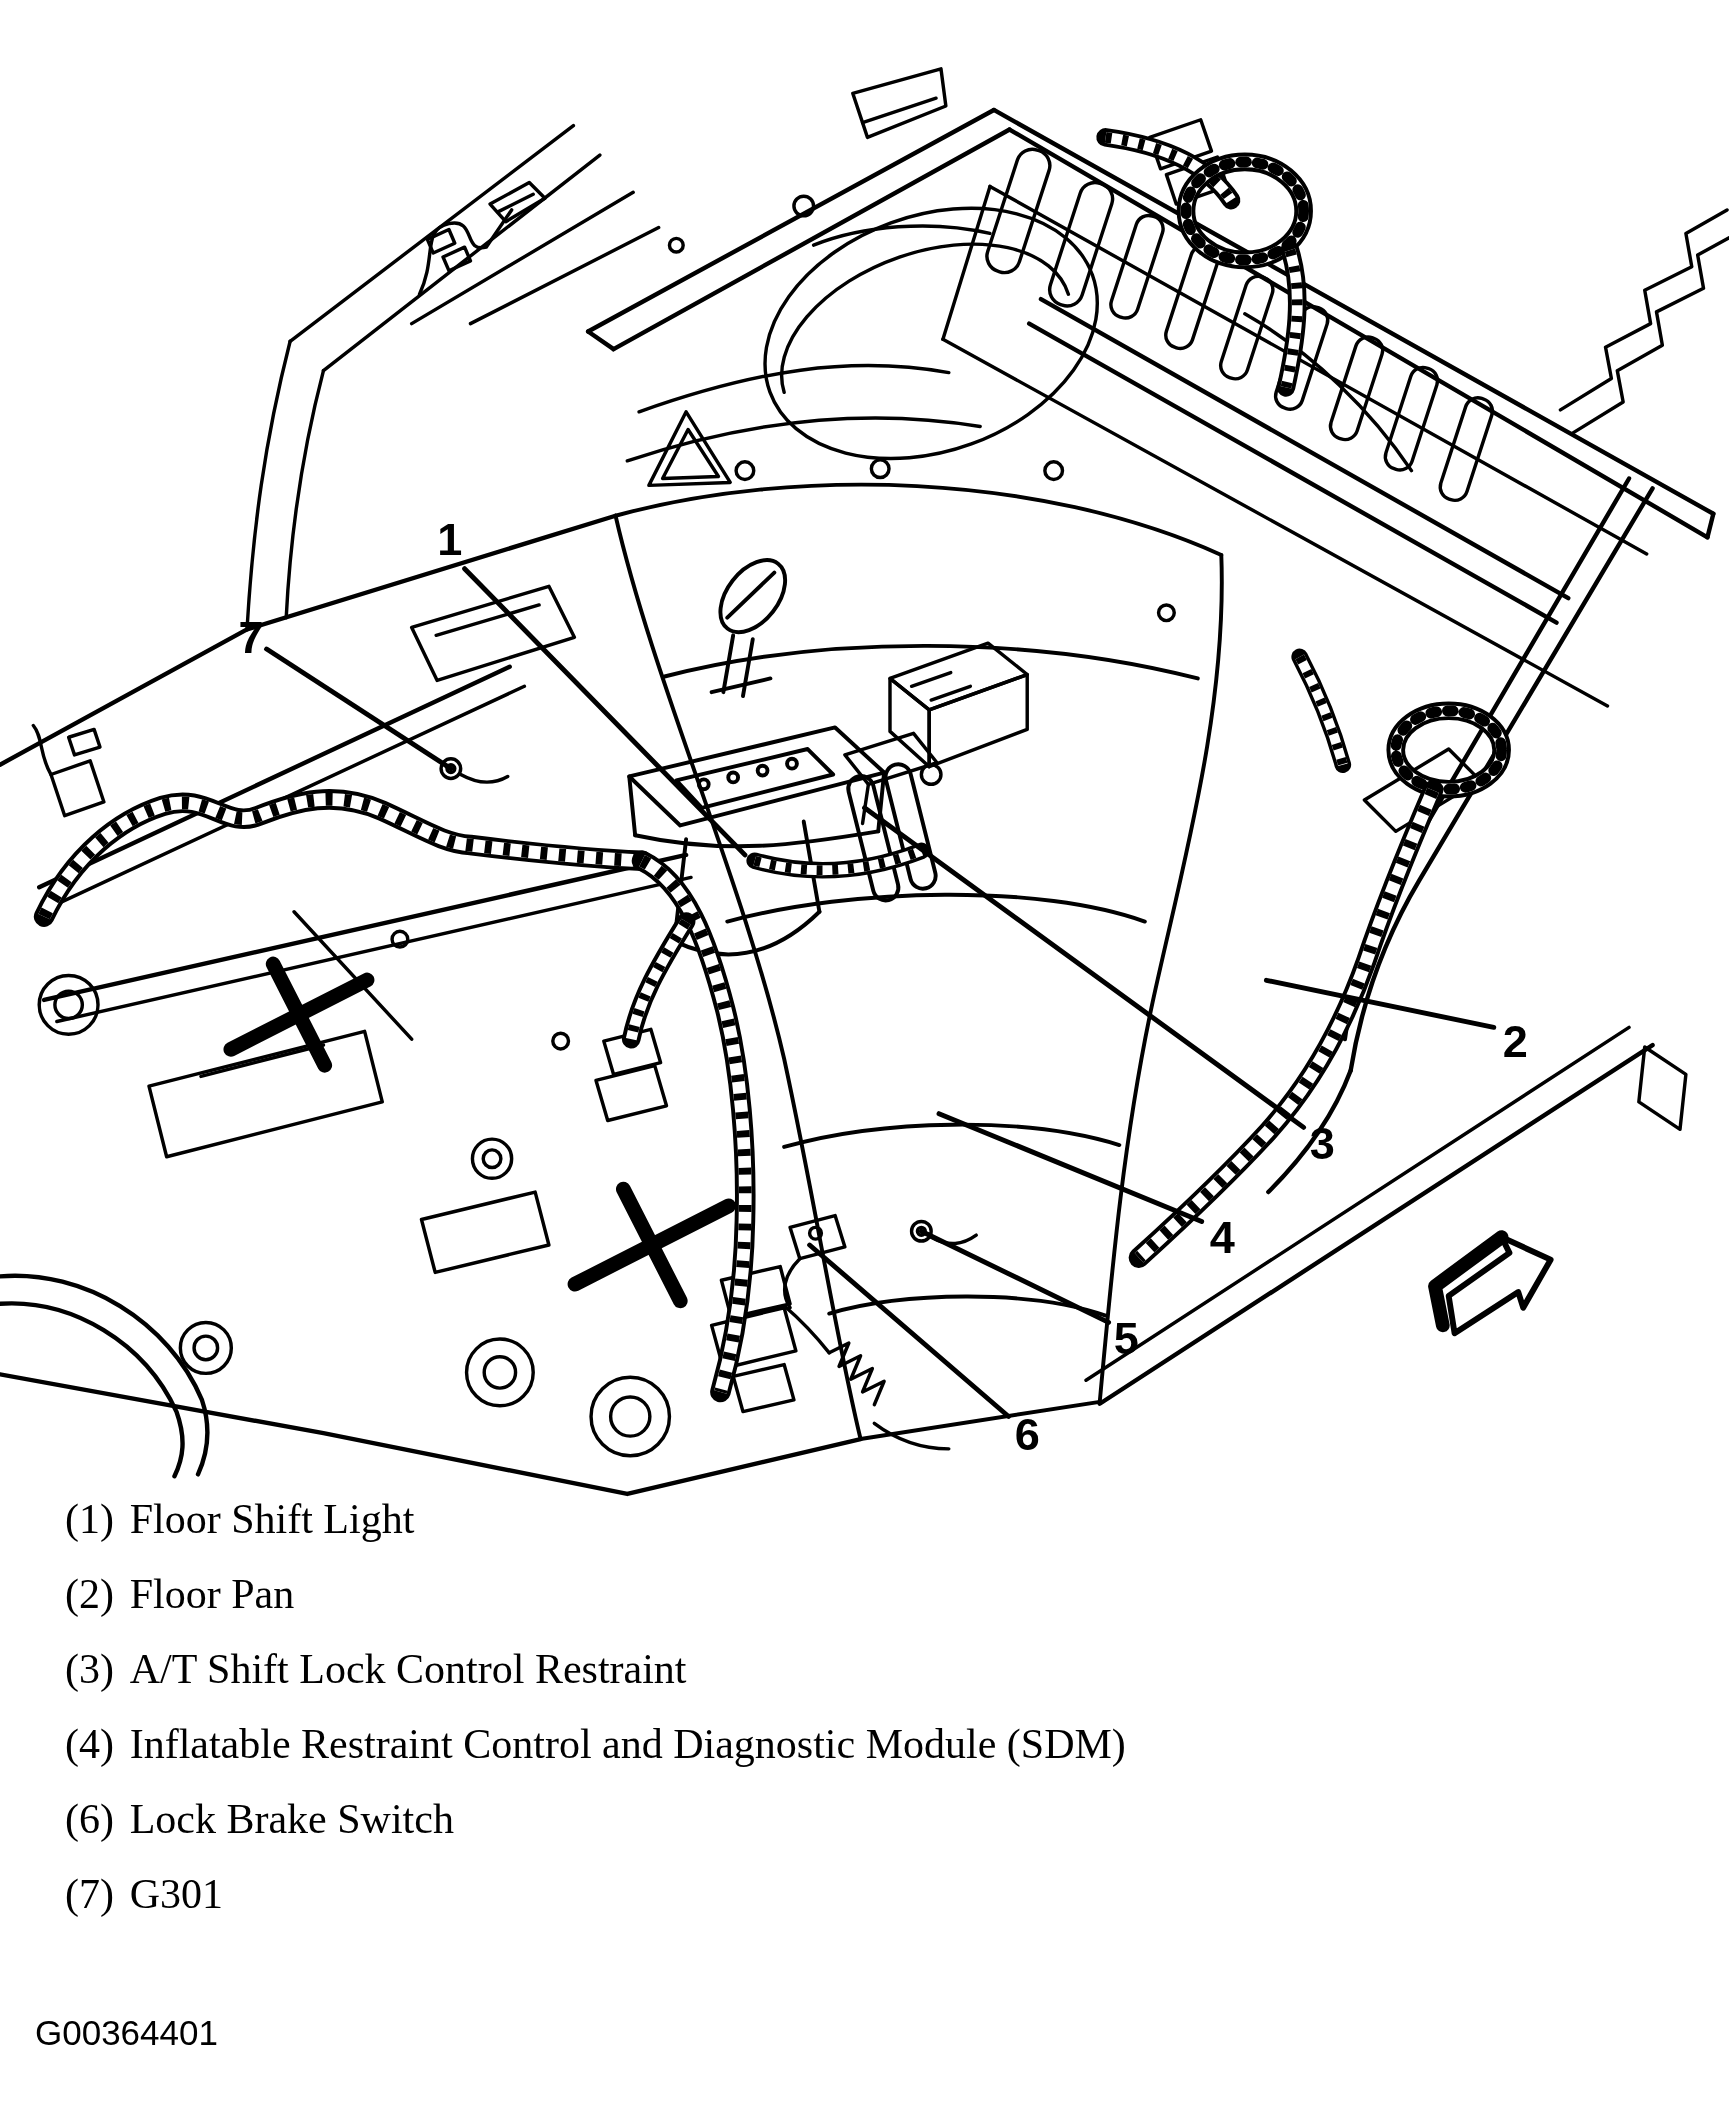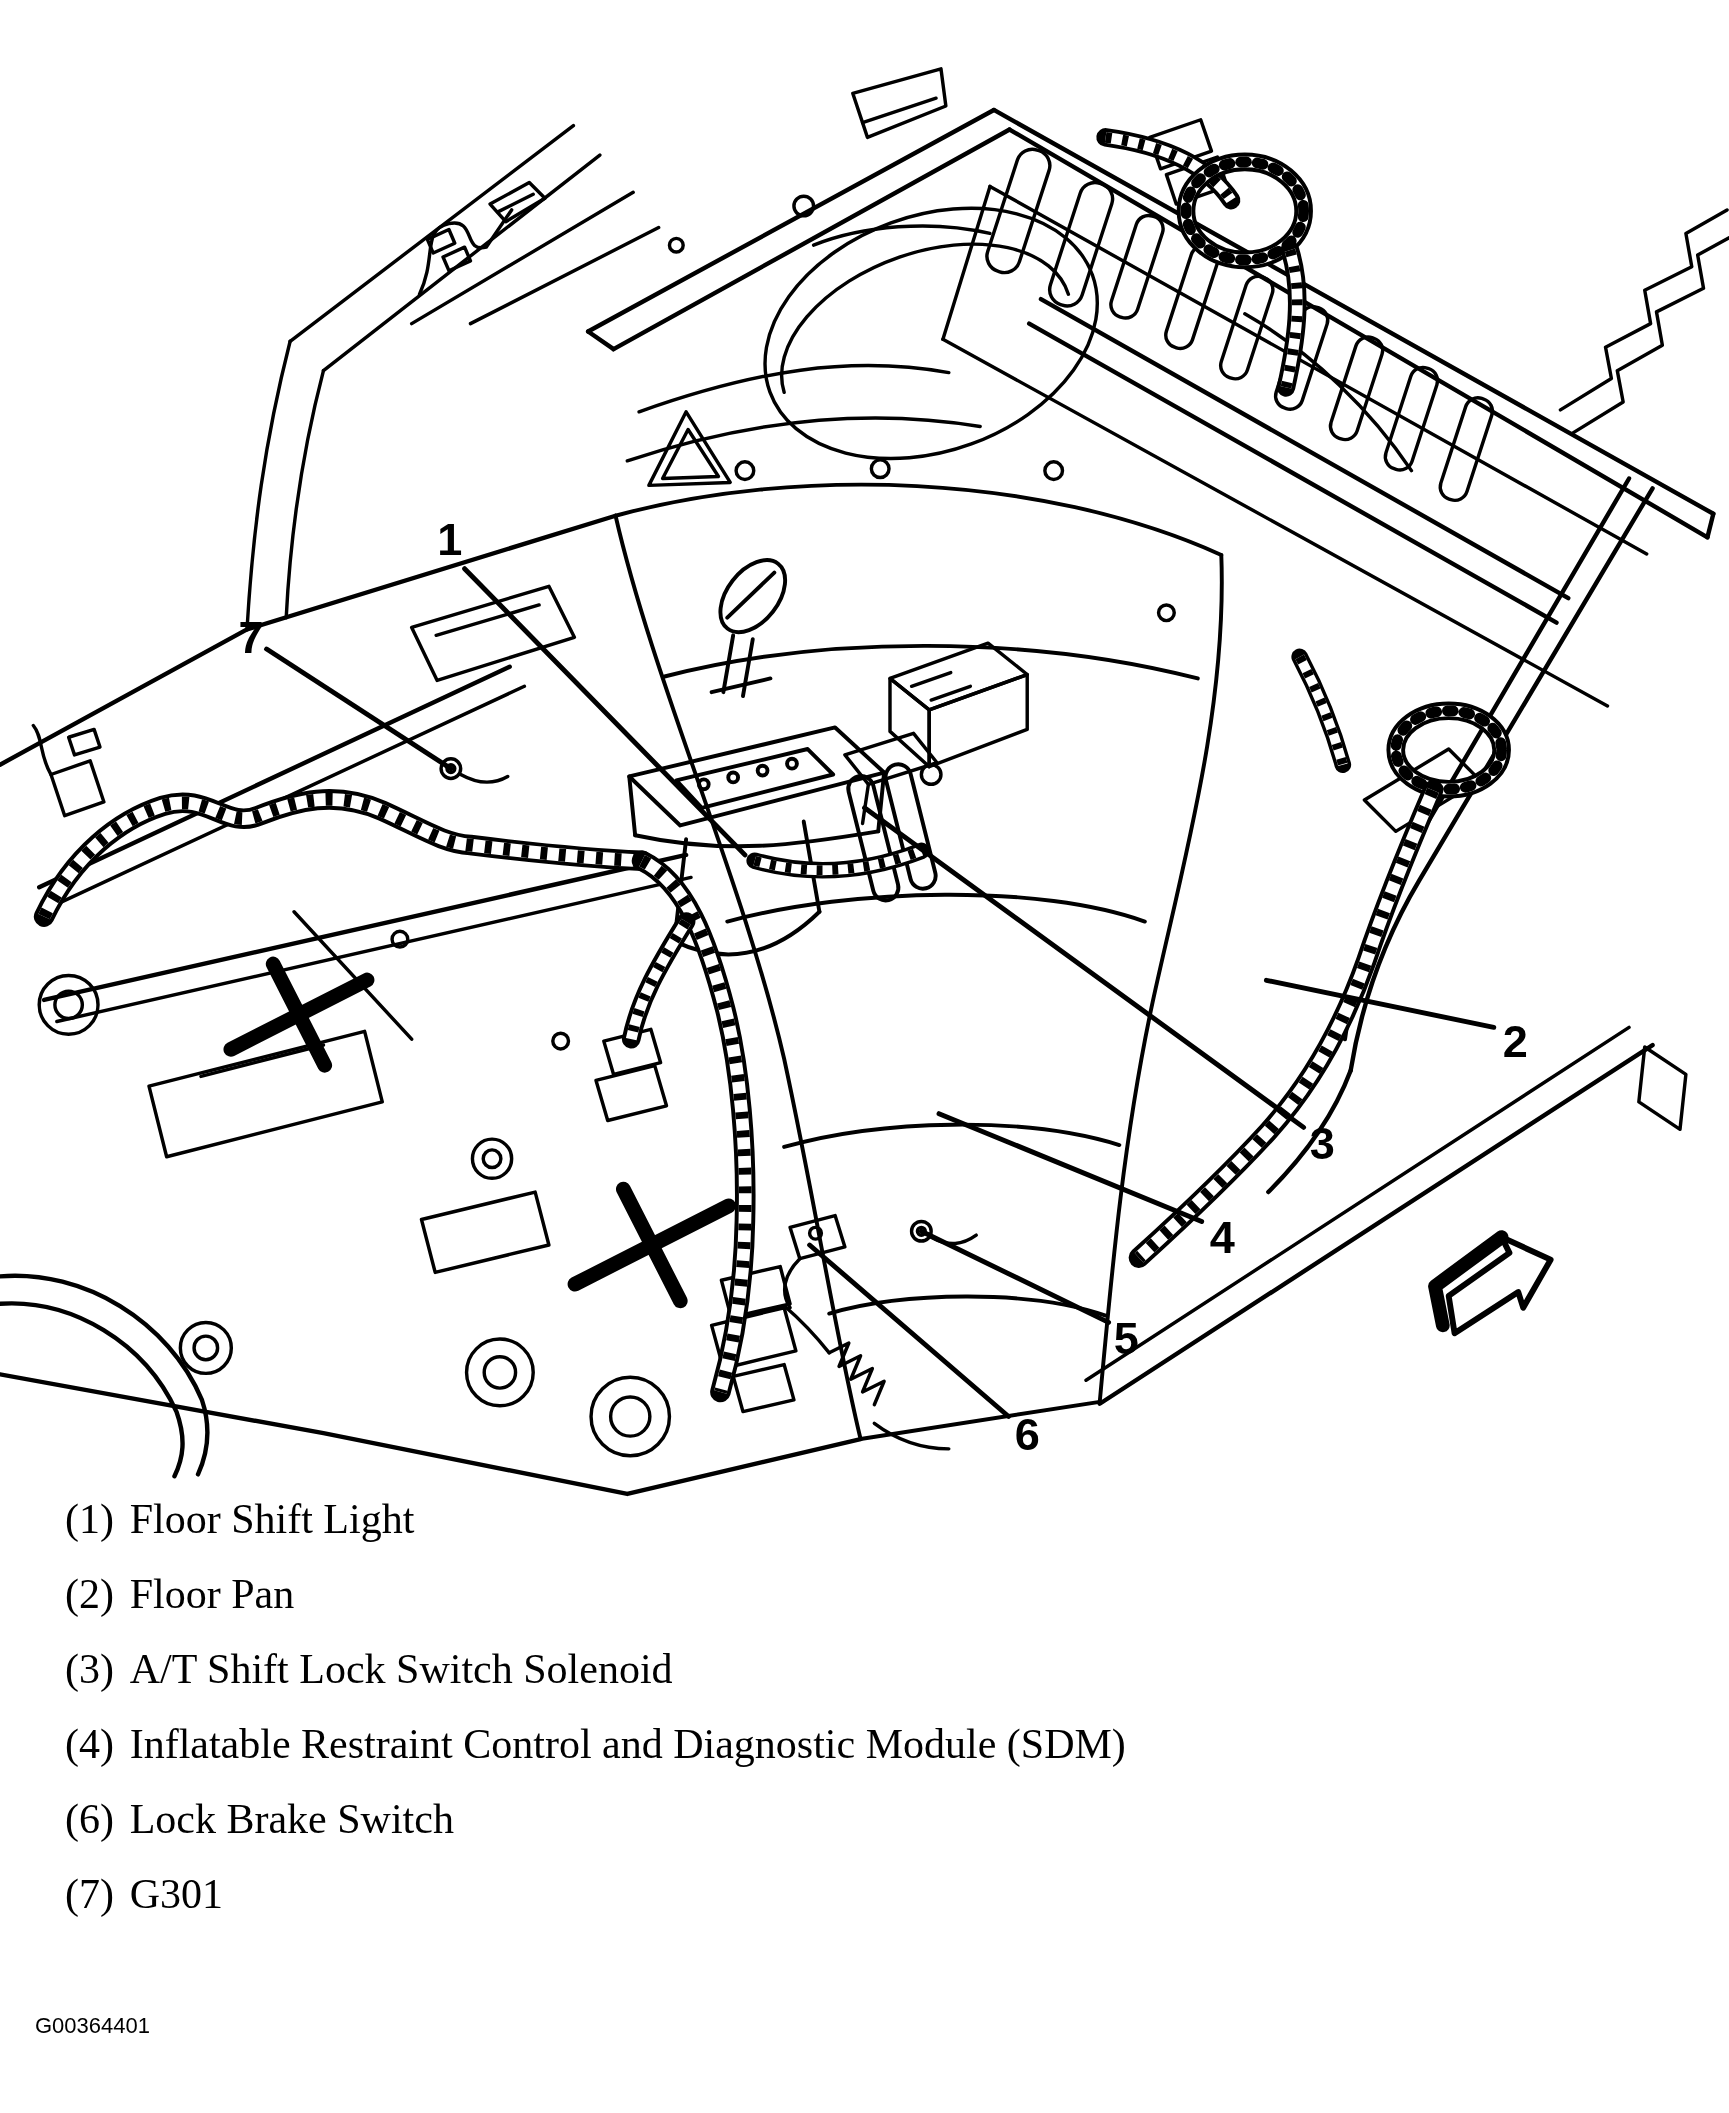--- a/index.html
+++ b/index.html
@@ -9,21 +9,21 @@
   }
   #art{position:absolute;left:0;top:0;}
   .legend{
     position:absolute;left:65px;top:1482px;
     font-family:"Liberation Serif",serif;font-size:42px;line-height:75px;
     color:#000;white-space:nowrap;
   }
   .legend-line .ref{display:inline-block;margin-right:15.7px;}
   .figure-code{
     position:absolute;left:35px;top:2013px;
-    font-family:"Liberation Sans",sans-serif;font-size:22px;color:#000;
+    font-family:"Liberation Sans",sans-serif;font-size:35px;color:#000;
   }
   svg text.callout{
     font-family:"Liberation Sans",sans-serif;font-size:46px;font-weight:700;fill:#000;
     text-anchor:middle;
   }
 </style>
 </head>
 <body>
 
 <svg id="art" width="1730" height="1500" viewBox="0 0 1765 1530" stroke-linecap="round" stroke-linejoin="round">
@@ -329,20 +329,20 @@
 
   <g>
     <path d="M1532,1262 L1464,1312 L1472,1352" stroke="#000" stroke-width="14" fill="none"></path>
     <path d="M1478,1322 L1540,1278 L1532,1262 L1582,1285 L1554,1334 L1549,1318 L1484,1360 Z" fill="#ffffff" stroke="#000" stroke-width="6"></path>
   </g>
 </svg>
 
 <div class="legend">
   <div class="legend-line"><span class="ref">(1)</span><span class="lbl">Floor Shift Light</span></div>
   <div class="legend-line"><span class="ref">(2)</span><span class="lbl">Floor Pan</span></div>
-  <div class="legend-line"><span class="ref">(3)</span><span class="lbl">A/T Shift Lock Switch Solenoid</span></div>
+  <div class="legend-line"><span class="ref">(3)</span><span class="lbl">A/T Shift Lock Control Restraint</span></div>
   <div class="legend-line"><span class="ref">(4)</span><span class="lbl">Inflatable Restraint Control and Diagnostic Module (SDM)</span></div>
   <div class="legend-line"><span class="ref">(6)</span><span class="lbl">Lock Brake Switch</span></div>
   <div class="legend-line"><span class="ref">(7)</span><span class="lbl">G301</span></div>
 </div>
 
 <div class="figure-code">G00364401</div>
 
 
 </body></html>

